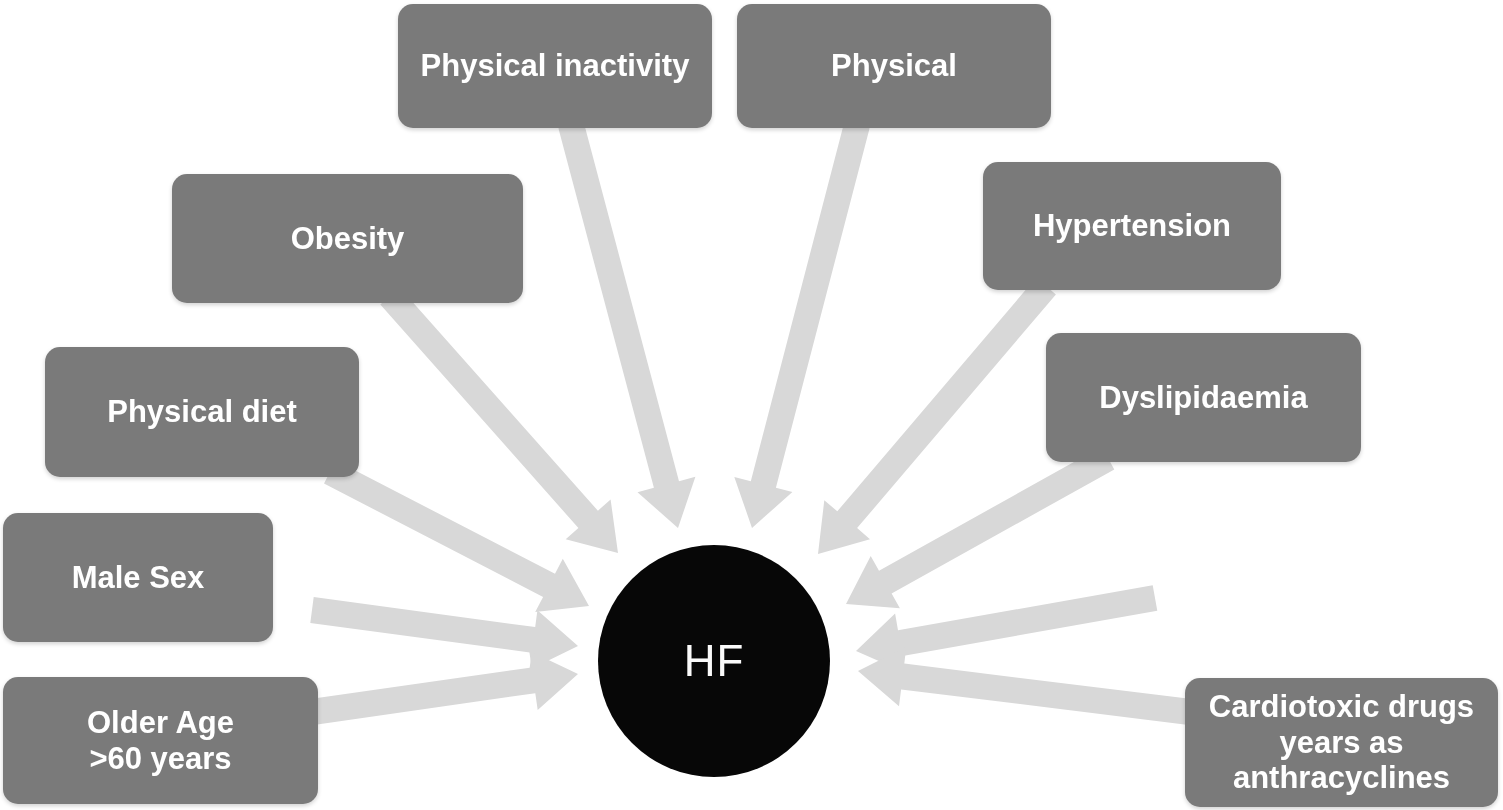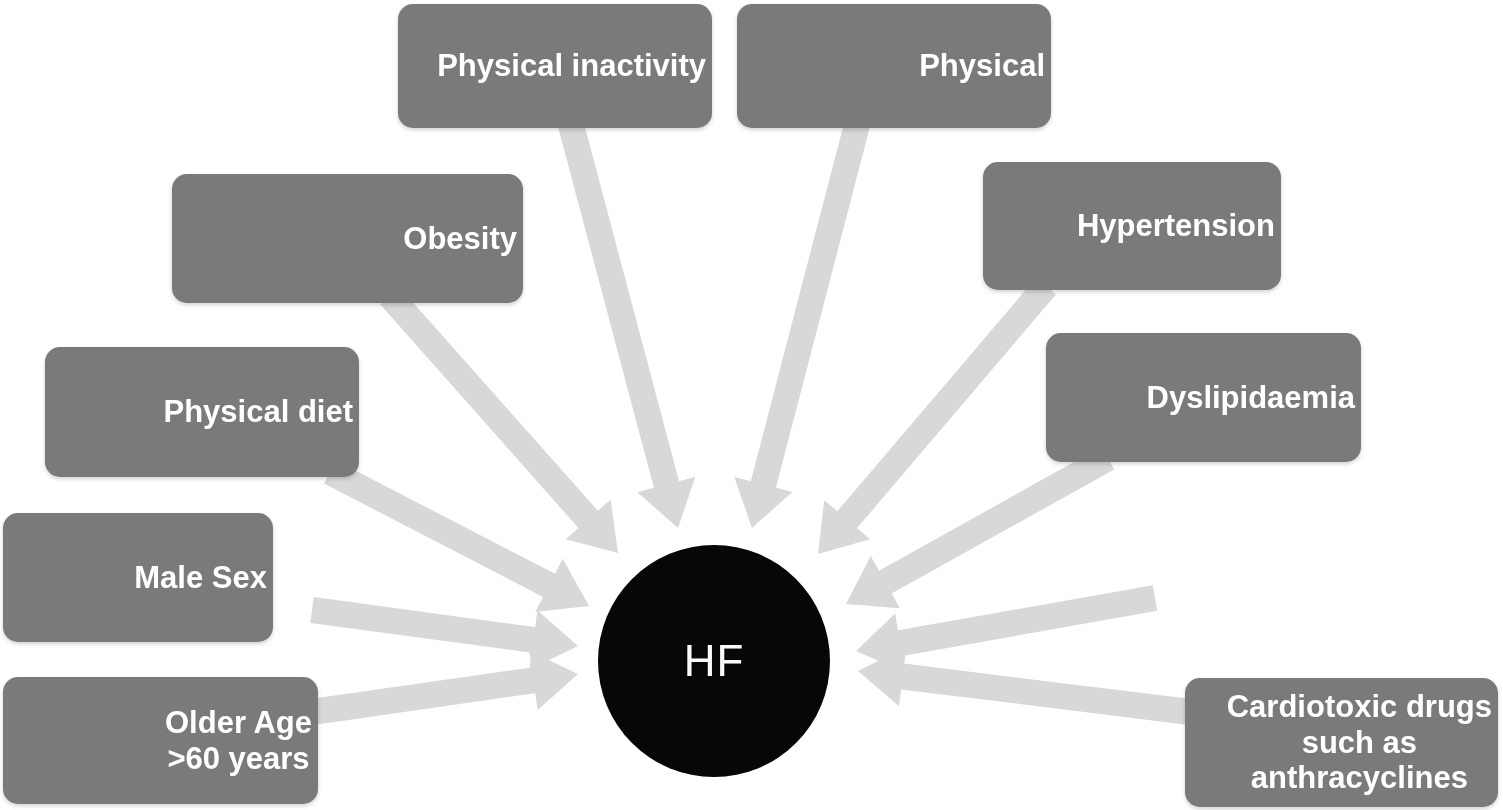--- a/index.html
+++ b/index.html
@@ -20,21 +20,21 @@
     width: 1503px; height: 810px;
   }
 
   .node {
     position: absolute;
     background: var(--box-fill, #7a7a7a);
     color: var(--box-text, #ffffff);
     border-radius: 15px;
     display: flex;
     align-items: center;
-    justify-content: flex-end;
+    justify-content: center;
     text-align: center;
     font-weight: 700;
     font-size: 31px;
     line-height: 1.16;
     white-space: pre-line;
     padding: 4px 6px;
     box-shadow: 0 2px 4px rgba(0,0,0,0.18);
   }
 
   
@@ -111,21 +111,21 @@
   </div>
 
 
   <div class="node n-older-age">
     <span>Older Age
 &gt;60 years</span>
   </div>
 
   <div class="node n-cardiotoxic-drugs">
     <span>Cardiotoxic drugs
-such as
+years as
 anthracyclines</span>
   </div>
 
   <div class="hf-circle">
     <span>HF</span>
   </div>
 
 </div>
 
 </body></html>

